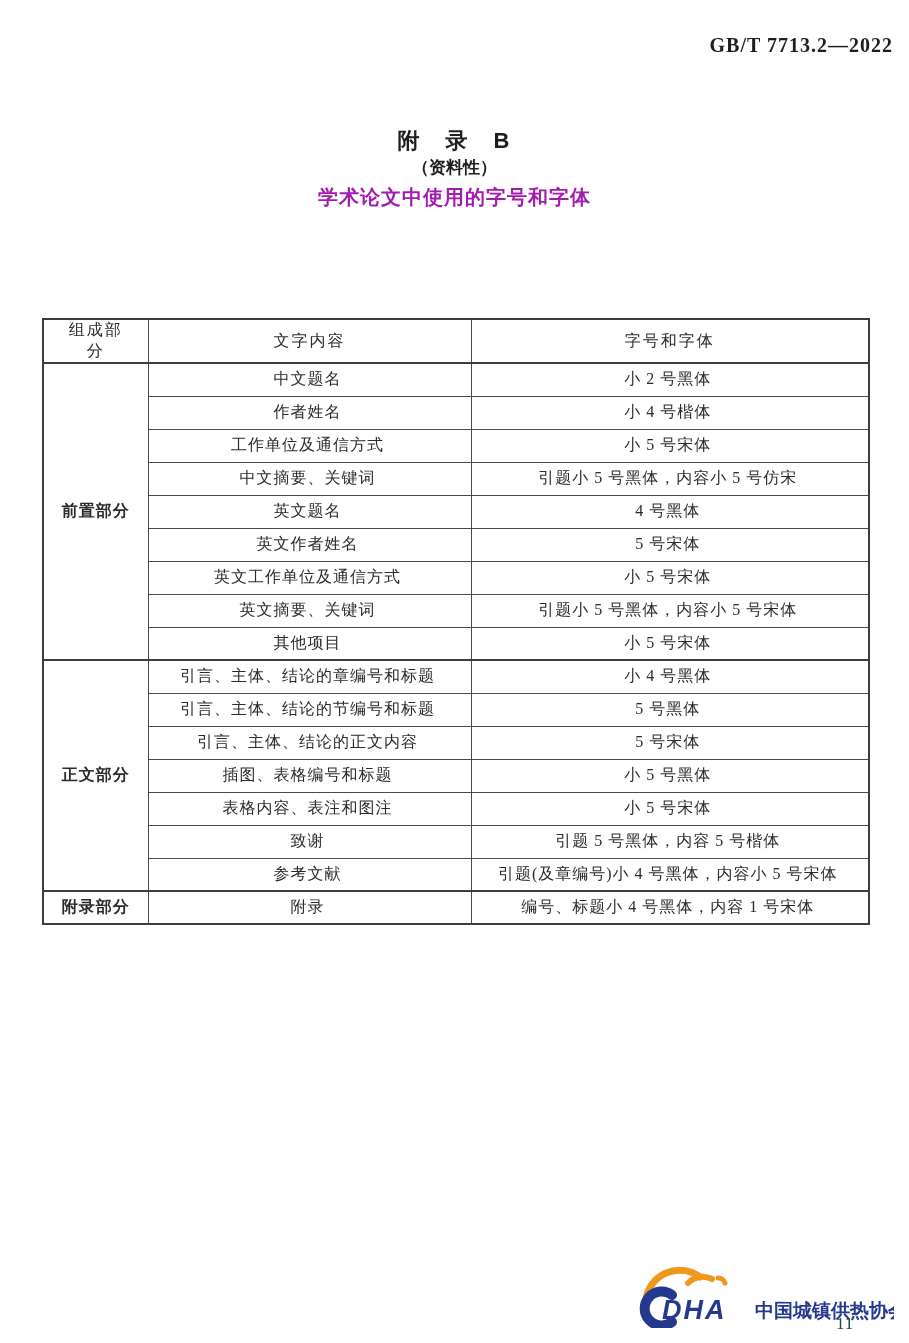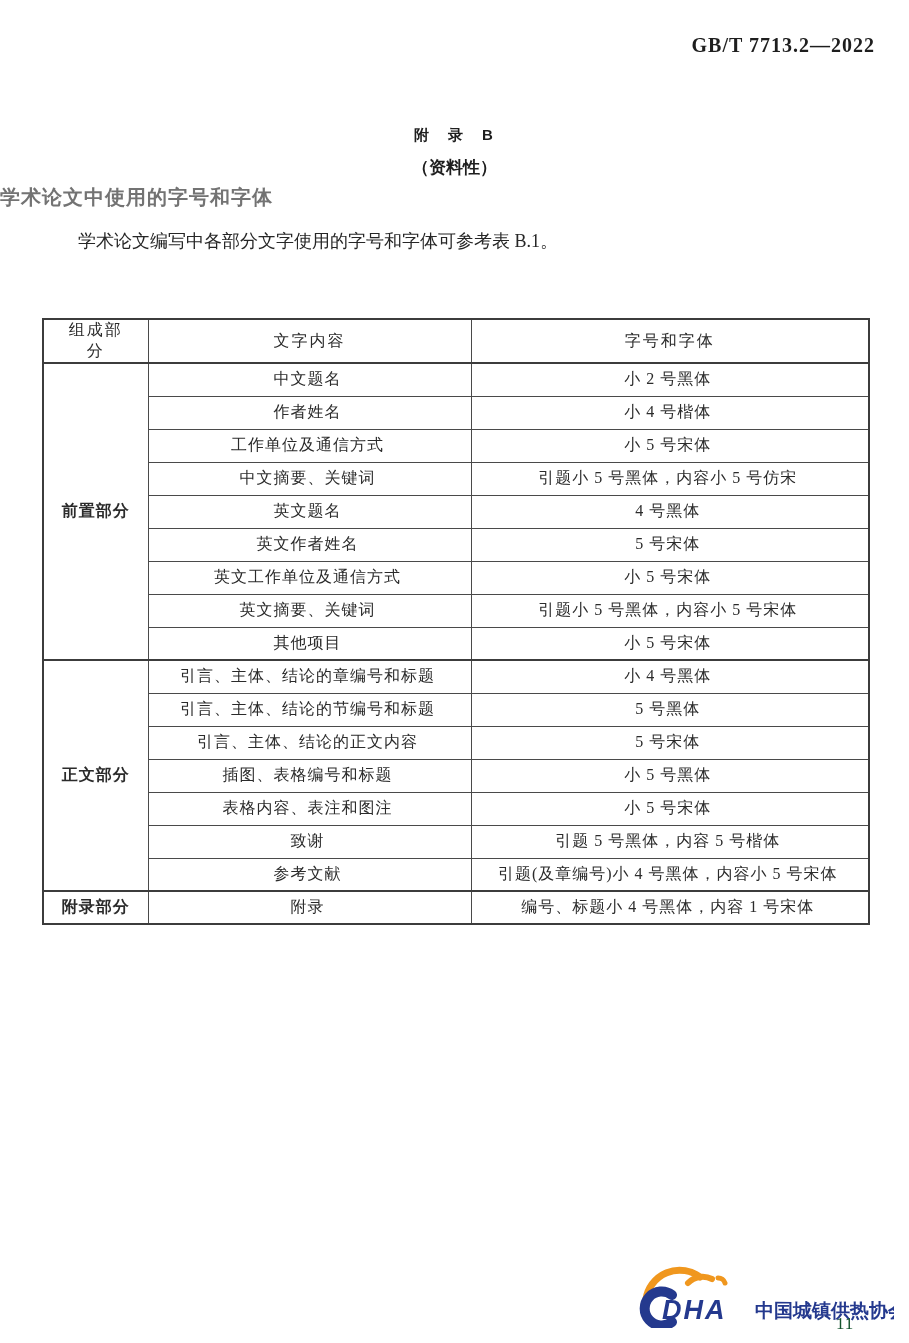--- a/index.html
+++ b/index.html
@@ -2,38 +2,38 @@
 <html><head>
 <meta charset="utf-8">
 <style>
   html,body { margin:0; padding:0; background:#e8e8e8; }
   .page {
     position:relative; width:909px; height:1343px; margin:0 auto;
     background:#ffffff; overflow:hidden;
     font-family:"Liberation Serif", serif; color:#2b2b2b;
   }
   .doc-number {
-    position:absolute; top:34px; right:34px;
+    position:absolute; top:34px; right:16px;
     font-family:"Liberation Serif", serif; font-weight:bold;
     font-size:20px; letter-spacing:1px; color:#1e1e1e;
   }
   .appendix-title {
     position:absolute; top:126px; left:0; width:100%;
     text-align:center; font-family:"Liberation Sans", sans-serif;
-    font-weight:bold; font-size:15px; color:#1e1e1e; letter-spacing:2px;
+    font-weight:bold; font-size:22px; color:#1e1e1e; letter-spacing:2px;
   }
   .appendix-subtitle {
     position:absolute; top:156px; left:0; width:100%;
     text-align:center; font-family:Liberation Mono, monospace;
     font-weight:bold; font-size:17px; color:#1e1e1e;
   }
   .appendix-heading {
     position:absolute; top:184px; left:0; width:100%;
-    font-family:"Liberation Sans", sans-serif;
-    font-weight:bold; font-size:20px; color:#737373; letter-spacing:1px;
+    text-align:center; font-family:"Liberation Sans", sans-serif;
+    font-weight:bold; font-size:20px; color:#a21caf; letter-spacing:1px;
   }
   .intro {
     position:absolute; top:228px; left:42px; width:826px; margin:0;
     font-size:18px; line-height:26px; text-indent:2em; color:#262626;
   }
   .table-caption {
     position:absolute; top:274px; left:0; width:100%;
     text-align:center; font-family:"Liberation Sans", sans-serif;
     font-weight:bold; font-size:18px; color:#1e1e1e;
   }
@@ -69,21 +69,20 @@
 <body>
 
 <div class="page">
 
   <div class="doc-number">GB/T 7713.2—2022</div>
 
   <div class="appendix-title">附　录　B</div>
   <div class="appendix-subtitle">（资料性）</div>
   <div class="appendix-heading">学术论文中使用的字号和字体</div>
 
-  <p class="intro">学术论文编写中各部分文字使用的字号和字体可参考表 B.1。</p>
 
 
   <table class="spec">
     <colgroup>
         <col class="c1">
         <col class="c2">
         <col class="c3">
       </colgroup>
     <thead>
       <tr>

